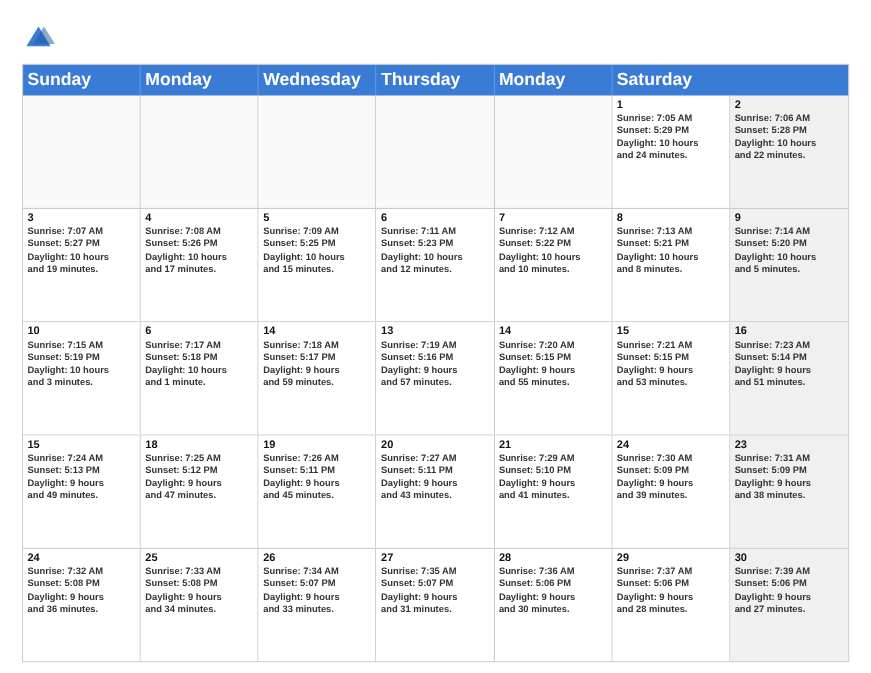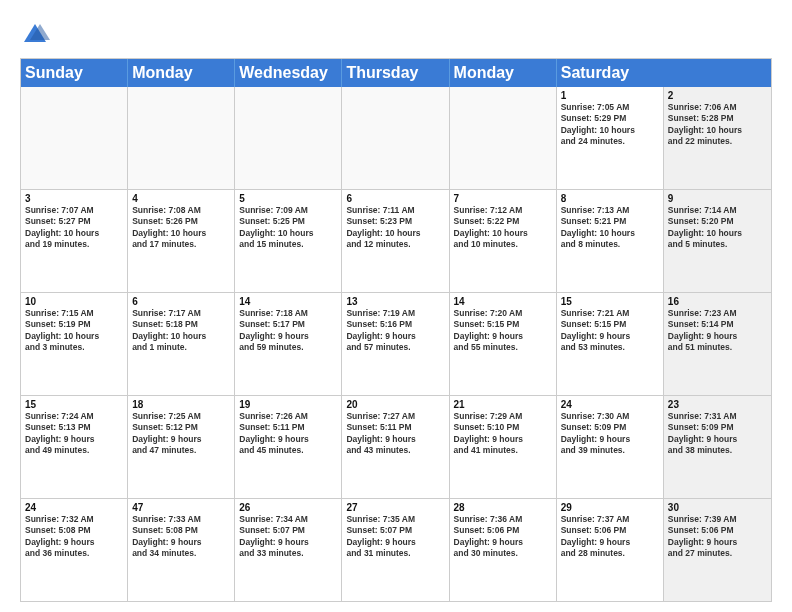--- a/index.html
+++ b/index.html
@@ -244,21 +244,21 @@
             <span class="day-num">23</span>
             <div class="cell-info">Sunrise: 7:31 AM<br>Sunset: 5:09 PM<br>Daylight: 9 hours<br>and 38 minutes.</div>
           </div>
         </div>
         <div class="cal-row">
           <div class="cal-cell">
             <span class="day-num">24</span>
             <div class="cell-info">Sunrise: 7:32 AM<br>Sunset: 5:08 PM<br>Daylight: 9 hours<br>and 36 minutes.</div>
           </div>
           <div class="cal-cell">
-            <span class="day-num">47</span>
+            <span class="day-num">25</span>
             <div class="cell-info">Sunrise: 7:33 AM<br>Sunset: 5:08 PM<br>Daylight: 9 hours<br>and 34 minutes.</div>
           </div>
           <div class="cal-cell">
             <span class="day-num">26</span>
             <div class="cell-info">Sunrise: 7:34 AM<br>Sunset: 5:07 PM<br>Daylight: 9 hours<br>and 33 minutes.</div>
           </div>
           <div class="cal-cell">
             <span class="day-num">27</span>
             <div class="cell-info">Sunrise: 7:35 AM<br>Sunset: 5:07 PM<br>Daylight: 9 hours<br>and 31 minutes.</div>
           </div>

